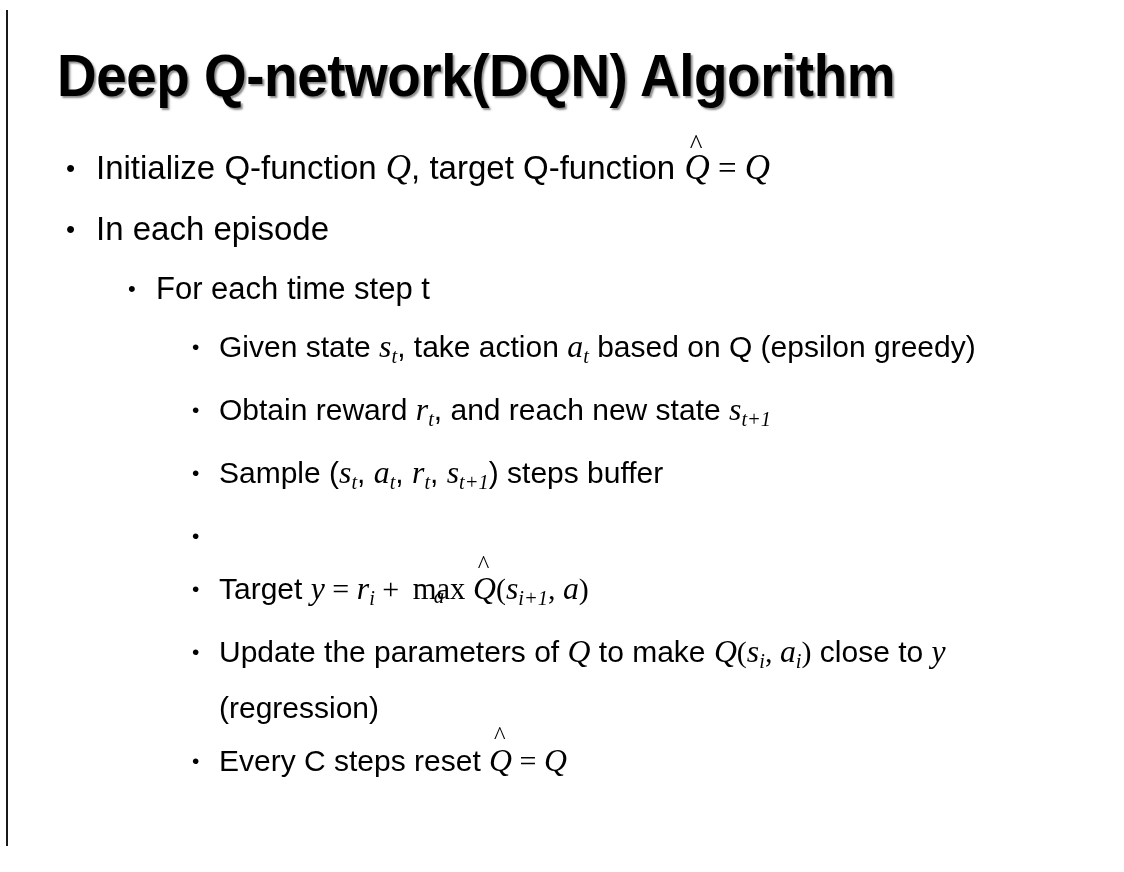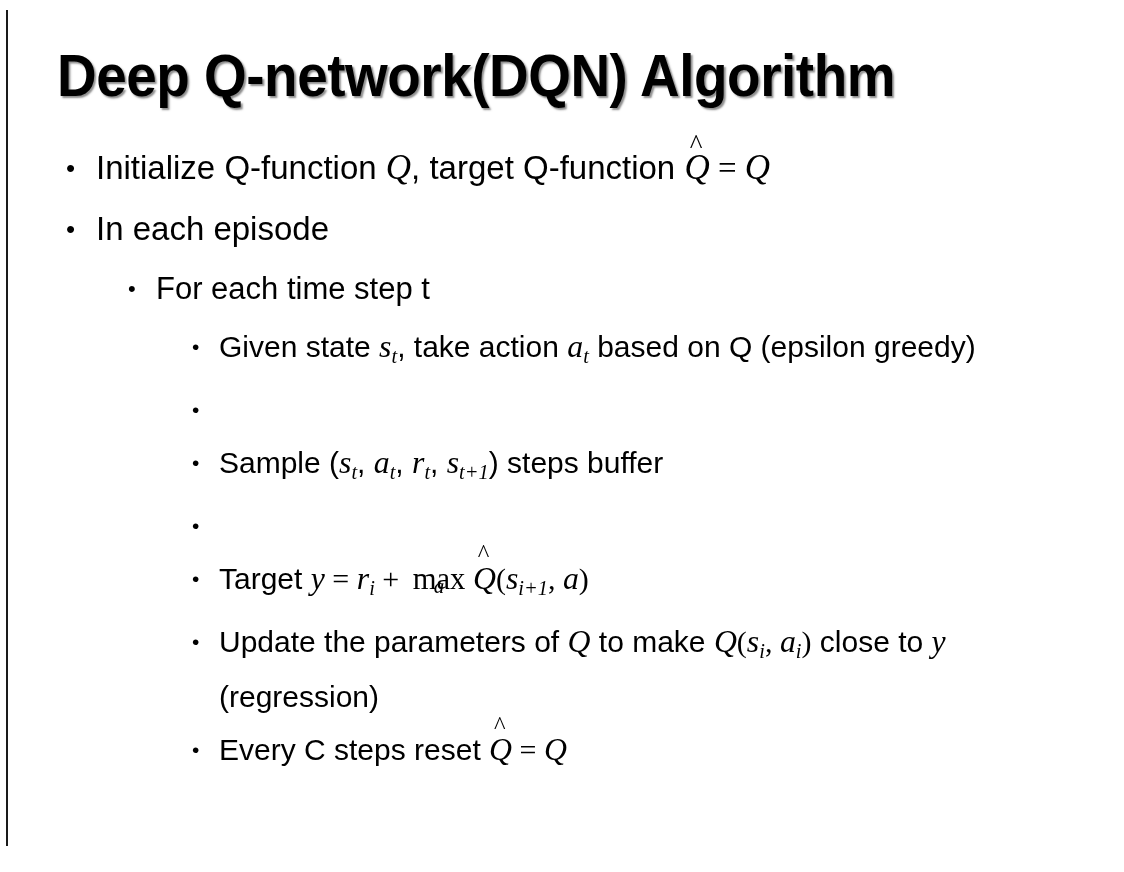--- a/index.html
+++ b/index.html
@@ -196,20 +196,21 @@
       <span class="bullet-text">For each time step t</span>
     </div>
 
     <div class="bullet-row lvl3">
       <span class="bullet-glyph">•</span>
       <span class="bullet-text"><span>Given state </span><span class="mi">s</span><span class="sub">t</span><span>, take action </span><span class="mi">a</span><span class="sub">t</span><span> based on Q (epsilon greedy)</span></span>
     </div>
 
     <div class="bullet-row lvl3">
       <span class="bullet-glyph">•</span>
+      <span class="bullet-text"><span>Obtain reward </span><span class="mi">r</span><span class="sub">t</span><span>, and reach new state </span><span class="mi">s</span><span class="sub">t+1</span></span>
     </div>
 
     <div class="bullet-row lvl3">
       <span class="bullet-glyph">•</span>
       <span class="bullet-text"><span>Sample (</span><span class="mi">s</span><span class="sub">t</span><span>, </span><span class="mi">a</span><span class="sub">t</span><span>, </span><span class="mi">r</span><span class="sub">t</span><span>, </span><span class="mi">s</span><span class="sub">t+1</span><span>) steps buffer</span></span>
     </div>
 
     <div class="bullet-row lvl3">
       <span class="bullet-glyph">•</span>
     </div>

